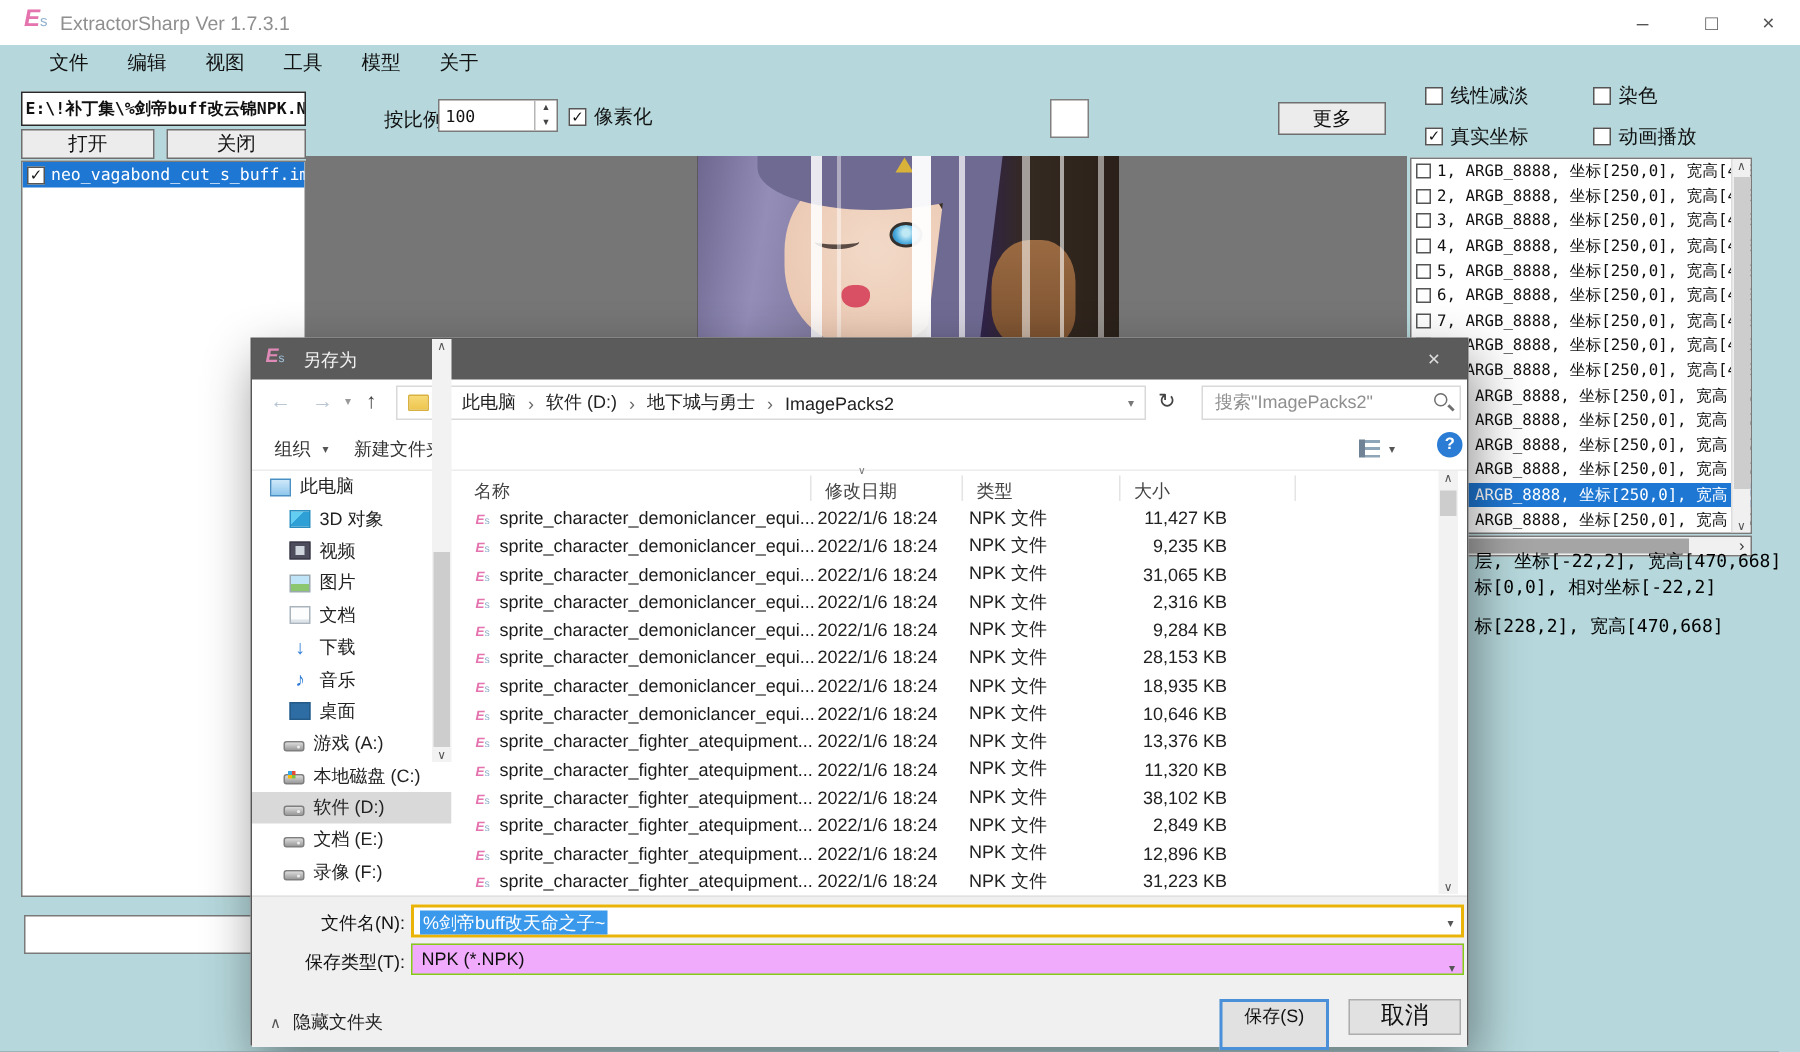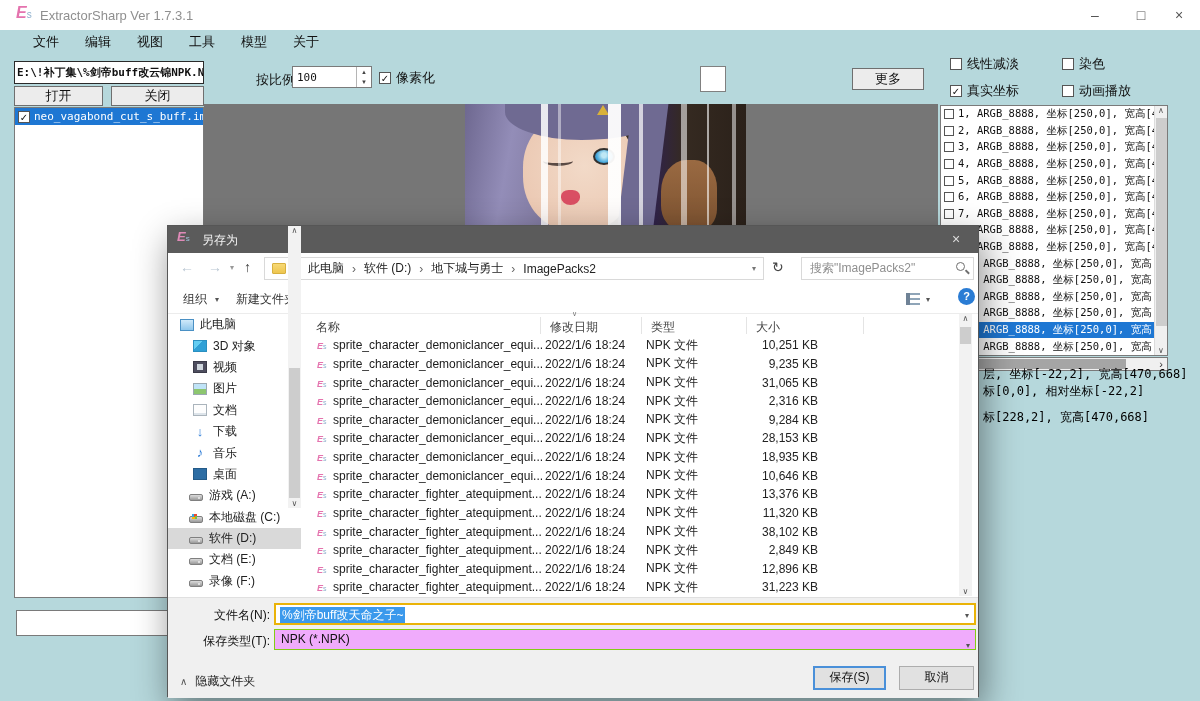--- a/index.html
+++ b/index.html
@@ -162,24 +162,24 @@
   .dlg-bottom{position:absolute;left:0;top:371px;width:100%;height:101px;background:#f0f0f0;border-top:1px solid #e0e0e0}
   .fn-label{position:absolute;left:0;top:381px;width:102px;text-align:right;font-size:12px;color:#111}
   .fn-combo{position:absolute;left:106px;top:377px;width:702px;height:22px;background:#fff;border:2px solid #eab308}
   .fn-sel{position:absolute;left:4px;top:2px;background:#3b99ec;color:#fff;font-size:12px;line-height:16px;padding:0 2px;white-space:nowrap}
   .combo-dd{position:absolute;right:5px;top:6px;color:#555;font-size:8px}
   .st-label{position:absolute;left:0;top:407px;width:102px;text-align:right;font-size:12px;color:#111}
   .st-combo{position:absolute;left:106px;top:403px;width:702px;height:21px;background:#f0abfc;border:1px solid #84cc16;
     font-size:12px;line-height:19px;padding-left:6px}
   .hidefold{position:absolute;left:12px;top:447px;font-size:12px;color:#222;display:flex;align-items:center;gap:8px}
   .hf-caret{color:#555;font-size:10px}
-  .btn-save{position:absolute;left:645px;top:440px;width:73px;height:24px;background:#e1e1e1;border:2px solid #4a90d9;
+  .btn-save{position:absolute;left:645px;top:440px;width:73px;height:34px;background:#e1e1e1;border:2px solid #4a90d9;
     font-size:12px;text-align:center;line-height:19px}
   .btn-cancel{position:absolute;left:731px;top:440px;width:75px;height:24px;background:#e1e1e1;border:1px solid #adadad;
-    font-size:12px;text-align:center;line-height:21px}
+    font-size:16px;text-align:center;line-height:21px}
 </style>
 </head>
 <body>
 
 <div id="root">
 
   <div class="mw-titlebar">
     <span class="es-logo"><span class="es-e">E</span><span class="es-s">s</span></span>
     <span class="mw-title">ExtractorSharp Ver 1.7.3.1</span>
     <span class="winbtn" id="btn-min">–</span>
@@ -442,21 +442,21 @@
       <span class="hv hv1"></span>
       <span class="hv hv2"></span>
       <span class="hv hv3"></span>
 
     <div class="filerows" id="filerows">
         <div class="frow">
           <span class="c-ico"><span class="es-e">E</span><span class="es-s">s</span></span>
           <span class="c-name">sprite_character_demoniclancer_equi...</span>
           <span class="c-date">2022/1/6 18:24</span>
           <span class="c-type">NPK 文件</span>
-          <span class="c-size">10,251 KB</span>
+          <span class="c-size">11,427 KB</span>
         </div>
         <div class="frow">
           <span class="c-ico"><span class="es-e">E</span><span class="es-s">s</span></span>
           <span class="c-name">sprite_character_demoniclancer_equi...</span>
           <span class="c-date">2022/1/6 18:24</span>
           <span class="c-type">NPK 文件</span>
           <span class="c-size">9,235 KB</span>
         </div>
         <div class="frow">
           <span class="c-ico"><span class="es-e">E</span><span class="es-s">s</span></span>

